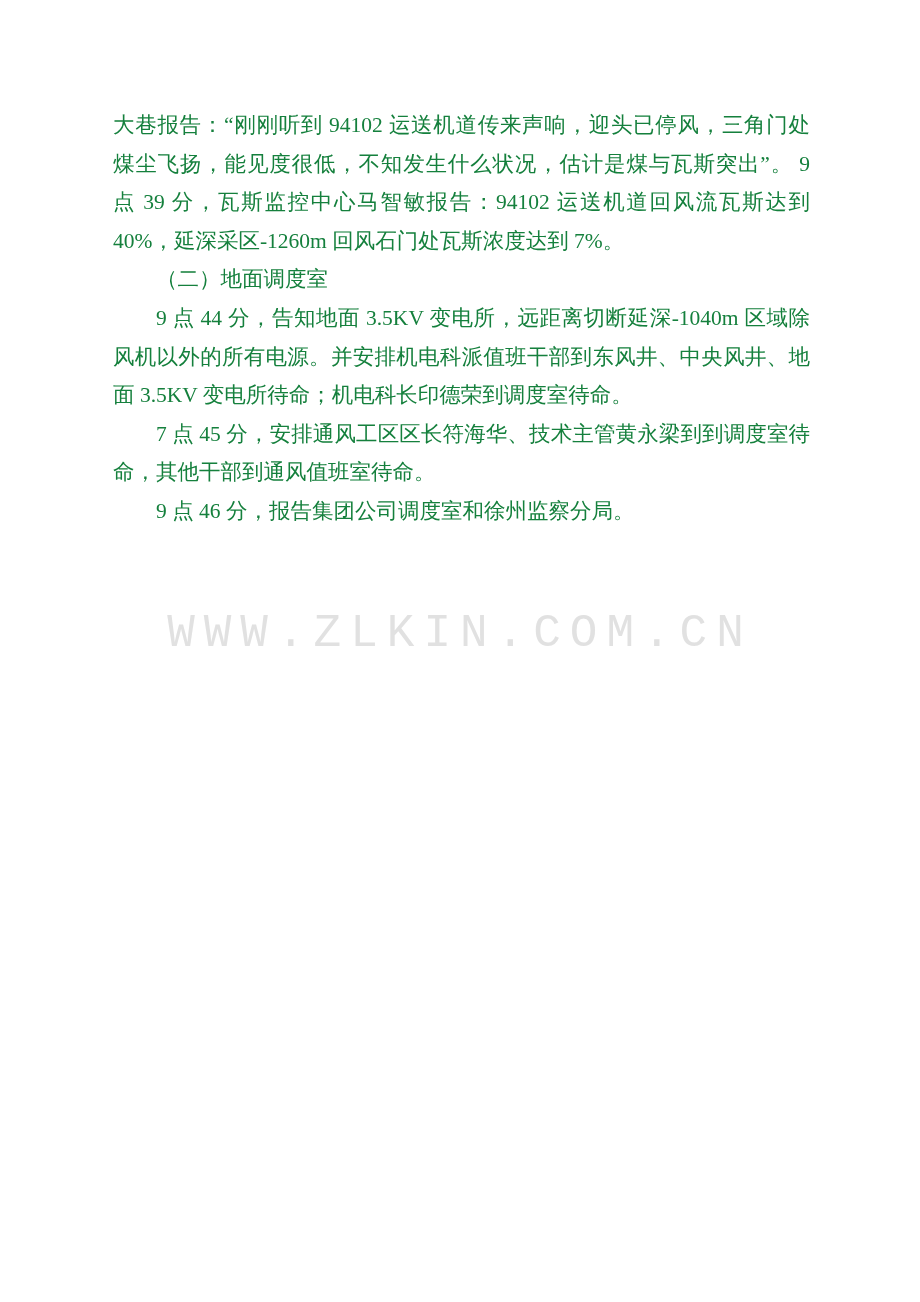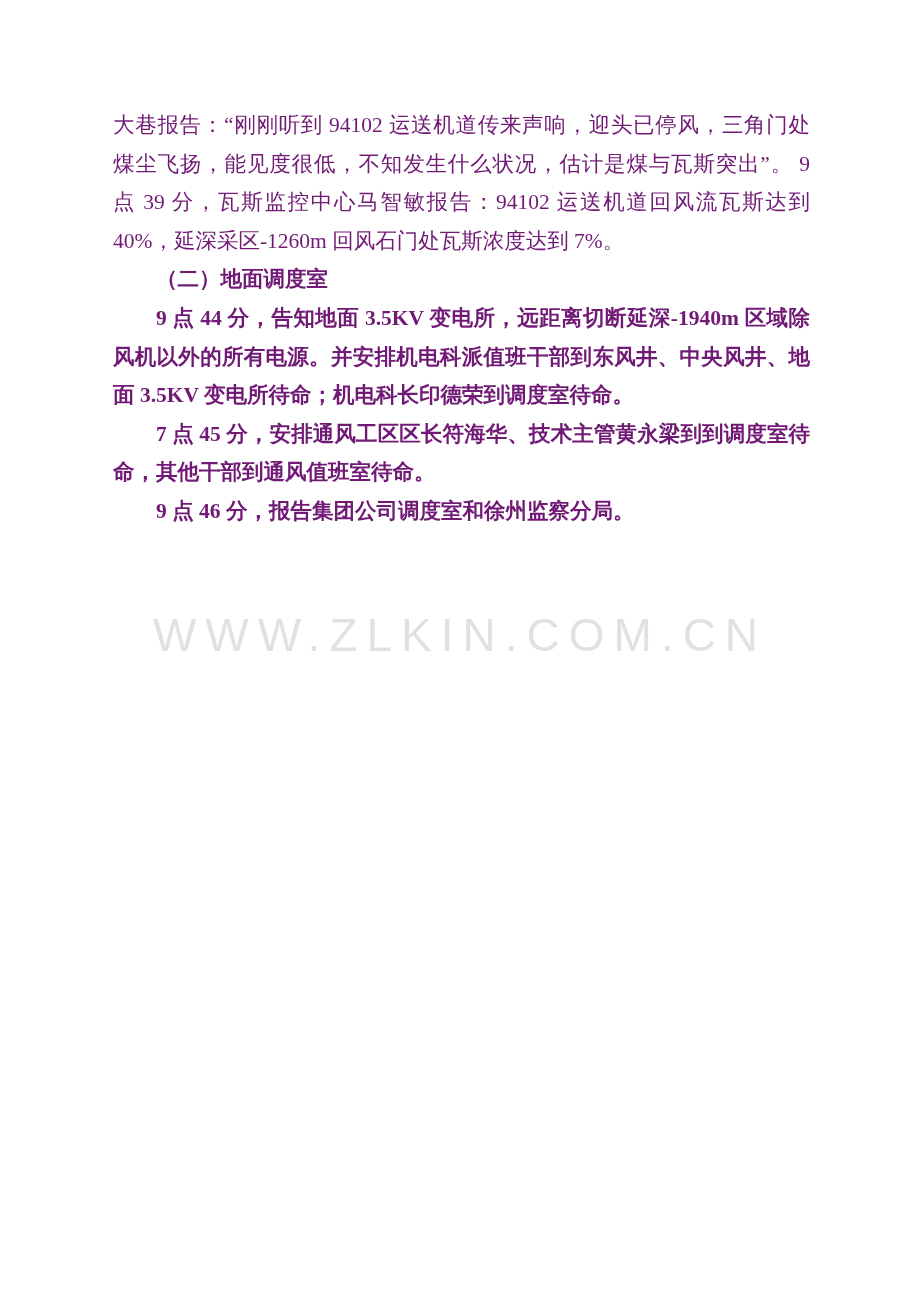--- a/index.html
+++ b/index.html
@@ -13,60 +13,59 @@
     height: 1302px;
     background: #ffffff;
     overflow: hidden;
     font-family: "Liberation Serif", "DejaVu Serif", serif;
   }
   .content {
     position: absolute;
     top: 106px;
     left: 113px;
     right: 110px;
-    color: #701a75;
+    color: #15803d;
     font-size: 21.5px;
     line-height: 38.6px;
     text-align: justify;
   }
   .content p {
     margin: 0;
     padding: 0;
   }
   .content p.indent {
     text-indent: 2em;
-    font-weight: bold;
   }
   .content p.flush {
     text-indent: 0;
   }
   .watermark {
     position: absolute;
     top: 608px;
     left: 0;
     width: 100%;
     text-align: center;
-    font-family: Liberation Sans, sans-serif;
+    font-family: Liberation Mono, monospace;
     font-size: 46px;
     letter-spacing: 9px;
     color: #c9c9c9;
     opacity: 0.55;
     white-space: nowrap;
     pointer-events: none;
     user-select: none;
   }
 </style>
 </head>
 <body>
 
 <div class="page">
 
   <div class="watermark">WWW.ZLKIN.COM.CN</div>
 
   <div class="content">
     <p class="flush">大巷报告：“刚刚听到 94102 运送机道传来声响，迎头已停风，三角门处煤尘飞扬，能见度很低，不知发生什么状况，估计是煤与瓦斯突出”。 9 点 39 分，瓦斯监控中心马智敏报告：94102 运送机道回风流瓦斯达到 40%，延深采区-1260m 回风石门处瓦斯浓度达到 7%。</p>
     <p class="indent">（二）地面调度室</p>
-    <p class="indent">9 点 44 分，告知地面 3.5KV 变电所，远距离切断延深-1940m 区域除风机以外的所有电源。并安排机电科派值班干部到东风井、中央风井、地面 3.5KV 变电所待命；机电科长印德荣到调度室待命。</p>
+    <p class="indent">9 点 44 分，告知地面 3.5KV 变电所，远距离切断延深-1040m 区域除风机以外的所有电源。并安排机电科派值班干部到东风井、中央风井、地面 3.5KV 变电所待命；机电科长印德荣到调度室待命。</p>
     <p class="indent">7 点 45 分，安排通风工区区长符海华、技术主管黄永梁到到调度室待命，其他干部到通风值班室待命。</p>
     <p class="indent">9 点 46 分，报告集团公司调度室和徐州监察分局。</p>
   </div>
 
 </div>
 
 </body></html>

